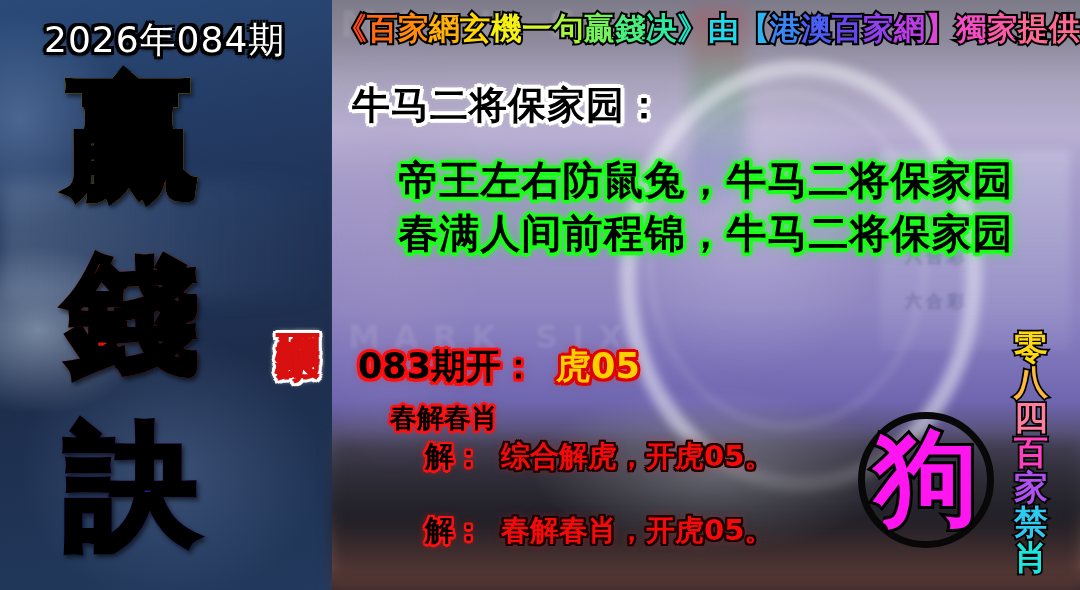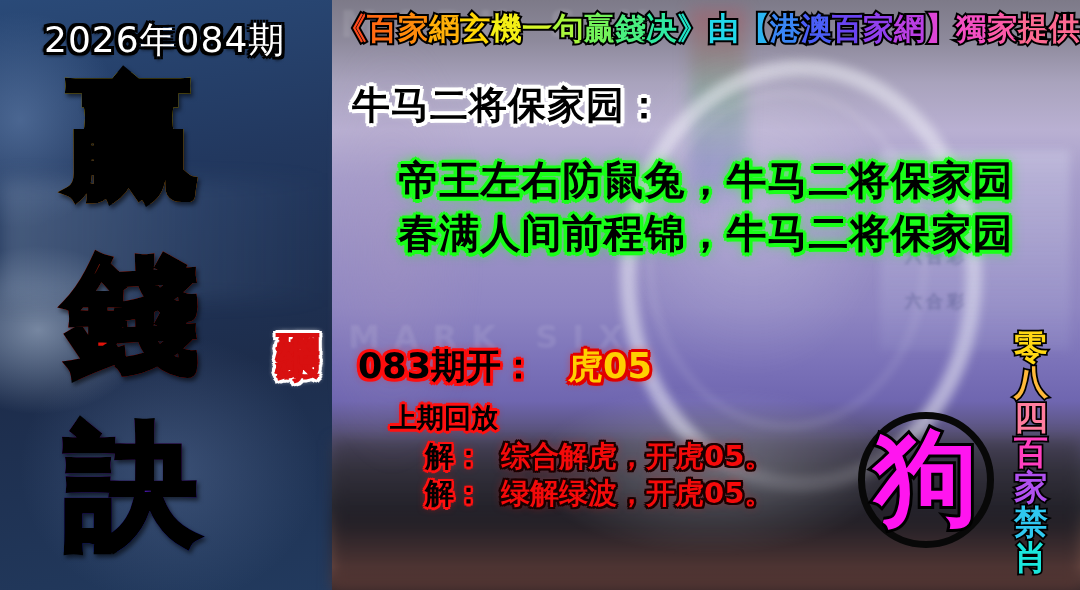--- a/index.html
+++ b/index.html
@@ -265,21 +265,21 @@
   .result-label {
     color: #000;
     text-shadow:
       -2.5px -2.5px 0 #ff0d0d, 2.5px -2.5px 0 #ff0d0d,
       -2.5px 2.5px 0 #ff0d0d, 2.5px 2.5px 0 #ff0d0d,
       -3px 0 0 #ff0d0d, 3px 0 0 #ff0d0d, 0 -3px 0 #ff0d0d, 0 3px 0 #ff0d0d,
       0 0 8px rgba(255,20,20,0.9);
   }
   .result-value {
     color: #ffd000;
-    margin-left: 32px;
+    margin-left: 20px;
     text-shadow:
       -2.5px -2.5px 0 #e00000, 2.5px -2.5px 0 #e00000,
       -2.5px 2.5px 0 #e00000, 2.5px 2.5px 0 #e00000,
       -3px 0 0 #e00000, 3px 0 0 #e00000, 0 -3px 0 #e00000, 0 3px 0 #e00000,
       0 0 9px rgba(255,40,0,0.95);
   }
 
   
   .replay-head {
     position: absolute;
@@ -402,27 +402,27 @@
 
   <div class="section-head cjk">牛马二将保家园：</div>
 
   <div class="poem poem-1 cjk">帝王左右防鼠兔，牛马二将保家园</div>
   <div class="poem poem-2 cjk">春满人间前程锦，牛马二将保家园</div>
 
   <div class="result-row cjk">
     <span class="result-label">083期开：</span><span class="result-value">虎05</span>
   </div>
 
-  <div class="replay-head cjk">上期回放</div>
+  <div class="replay-head cjk">春解春肖</div>
 
   <div class="explain explain-1 cjk">
     <span class="ex-key">解：</span><span class="ex-val">综合解虎，开虎05。</span>
   </div>
-  <div class="explain explain-2 cjk">
-    <span class="ex-key">解：</span><span class="ex-val">绿解绿波，开虎05。</span>
+  <div class="explain explain-3 cjk">
+    <span class="ex-key">解：</span><span class="ex-val">春解春肖，开虎05。</span>
   </div>
 
   <div class="zodiac">
     <span class="zodiac-char cjk">狗</span>
   </div>
 
   <div class="right-vert">
     <span class="rv-char rv-1 cjk">零</span>
     <span class="rv-char rv-2 cjk">八</span>
     <span class="rv-char rv-3 cjk">四</span>

